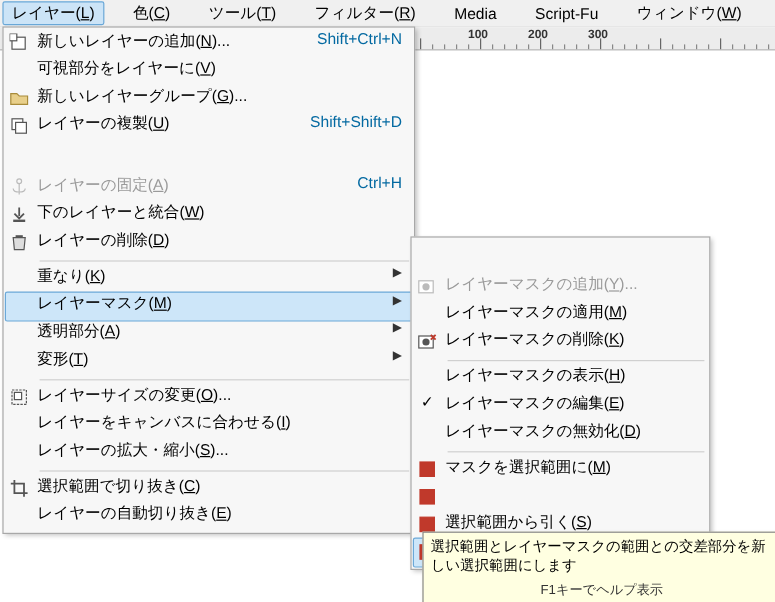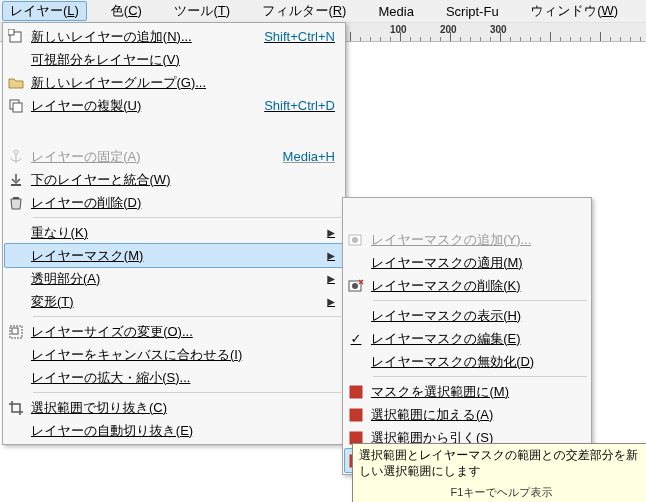--- a/index.html
+++ b/index.html
@@ -74,25 +74,24 @@
   }
 
   .dropdown {
     position: absolute;
     background: #f7f7f7;
     border: 1px solid #a8a8a8;
     box-shadow: 2px 2px 4px rgba(0,0,0,0.25);
   }
   .dropdown .row {
     display: flex;
-    align-items: center;
+    align-items: flex-start;
     height: 23px;
     position: relative;
     padding-right: 8px;
-    text-decoration: underline;
   }
   .dropdown .row.hov {
     background: #cde6f9;
     border: 1px solid #6aa8d8;
     border-radius: 2px;
     margin: -1px;
   }
   .dropdown .row.disabled { color: #9a9a9a; margin-top: 28px; }
   .dropdown .sep {
     height: 1px;
@@ -254,32 +253,32 @@
       <span class="label">新しいレイヤーグループ(<u>G</u>)...</span>
     </div>
     <div class="row">
       <span class="icon">
         <svg class="ic" viewBox="0 0 16 16">
           <rect x="2" y="2" width="9" height="9" fill="#fff" stroke="#555"></rect>
           <rect x="5" y="5" width="9" height="9" fill="#fff" stroke="#555"></rect>
         </svg>
       </span>
       <span class="label">レイヤーの複製(<u>U</u>)</span>
-      <span class="accel">Shift+Ctrl+D</span>
+      <span class="accel">Shift+Shift+D</span>
     </div>
     <div class="row disabled">
       <span class="icon">
         <svg class="ic" viewBox="0 0 16 16">
           <circle cx="8" cy="3" r="2" fill="none" stroke="#bbb"></circle>
           <line x1="8" y1="5" x2="8" y2="14" stroke="#bbb"></line>
           <path d="M3 9c0 4 10 4 10 0" fill="none" stroke="#bbb"></path>
         </svg>
       </span>
       <span class="label">レイヤーの固定(<u>A</u>)</span>
-      <span class="accel">Media+H</span>
+      <span class="accel">Ctrl+H</span>
     </div>
     <div class="row">
       <span class="icon">
         <svg class="ic" viewBox="0 0 16 16">
           <path d="M8 2v7M4 7l4 4 4-4" fill="none" stroke="#555" stroke-width="1.5"></path>
           <rect x="3" y="12" width="10" height="2" fill="#555"></rect>
         </svg>
       </span>
       <span class="label">下のレイヤーと統合(<u>W</u>)</span>
     </div>
@@ -392,21 +391,20 @@
         </svg>
       </span>
       <span class="label">マスクを選択範囲に(<u>M</u>)</span>
     </div>
     <div class="row">
       <span class="icon">
         <svg class="ic" viewBox="0 0 16 16">
           <rect x="2" y="2" width="12" height="12" fill="#c0392b" stroke="#c0392b"></rect>
         </svg>
       </span>
-      <span class="label">選択範囲に加える(<u>A</u>)</span>
     </div>
     <div class="row">
       <span class="icon">
         <svg class="ic" viewBox="0 0 16 16">
           <rect x="2" y="2" width="12" height="12" fill="#c0392b" stroke="#c0392b"></rect>
         </svg>
       </span>
       <span class="label">選択範囲から引く(<u>S</u>)</span>
     </div>
     <div class="row hov">

